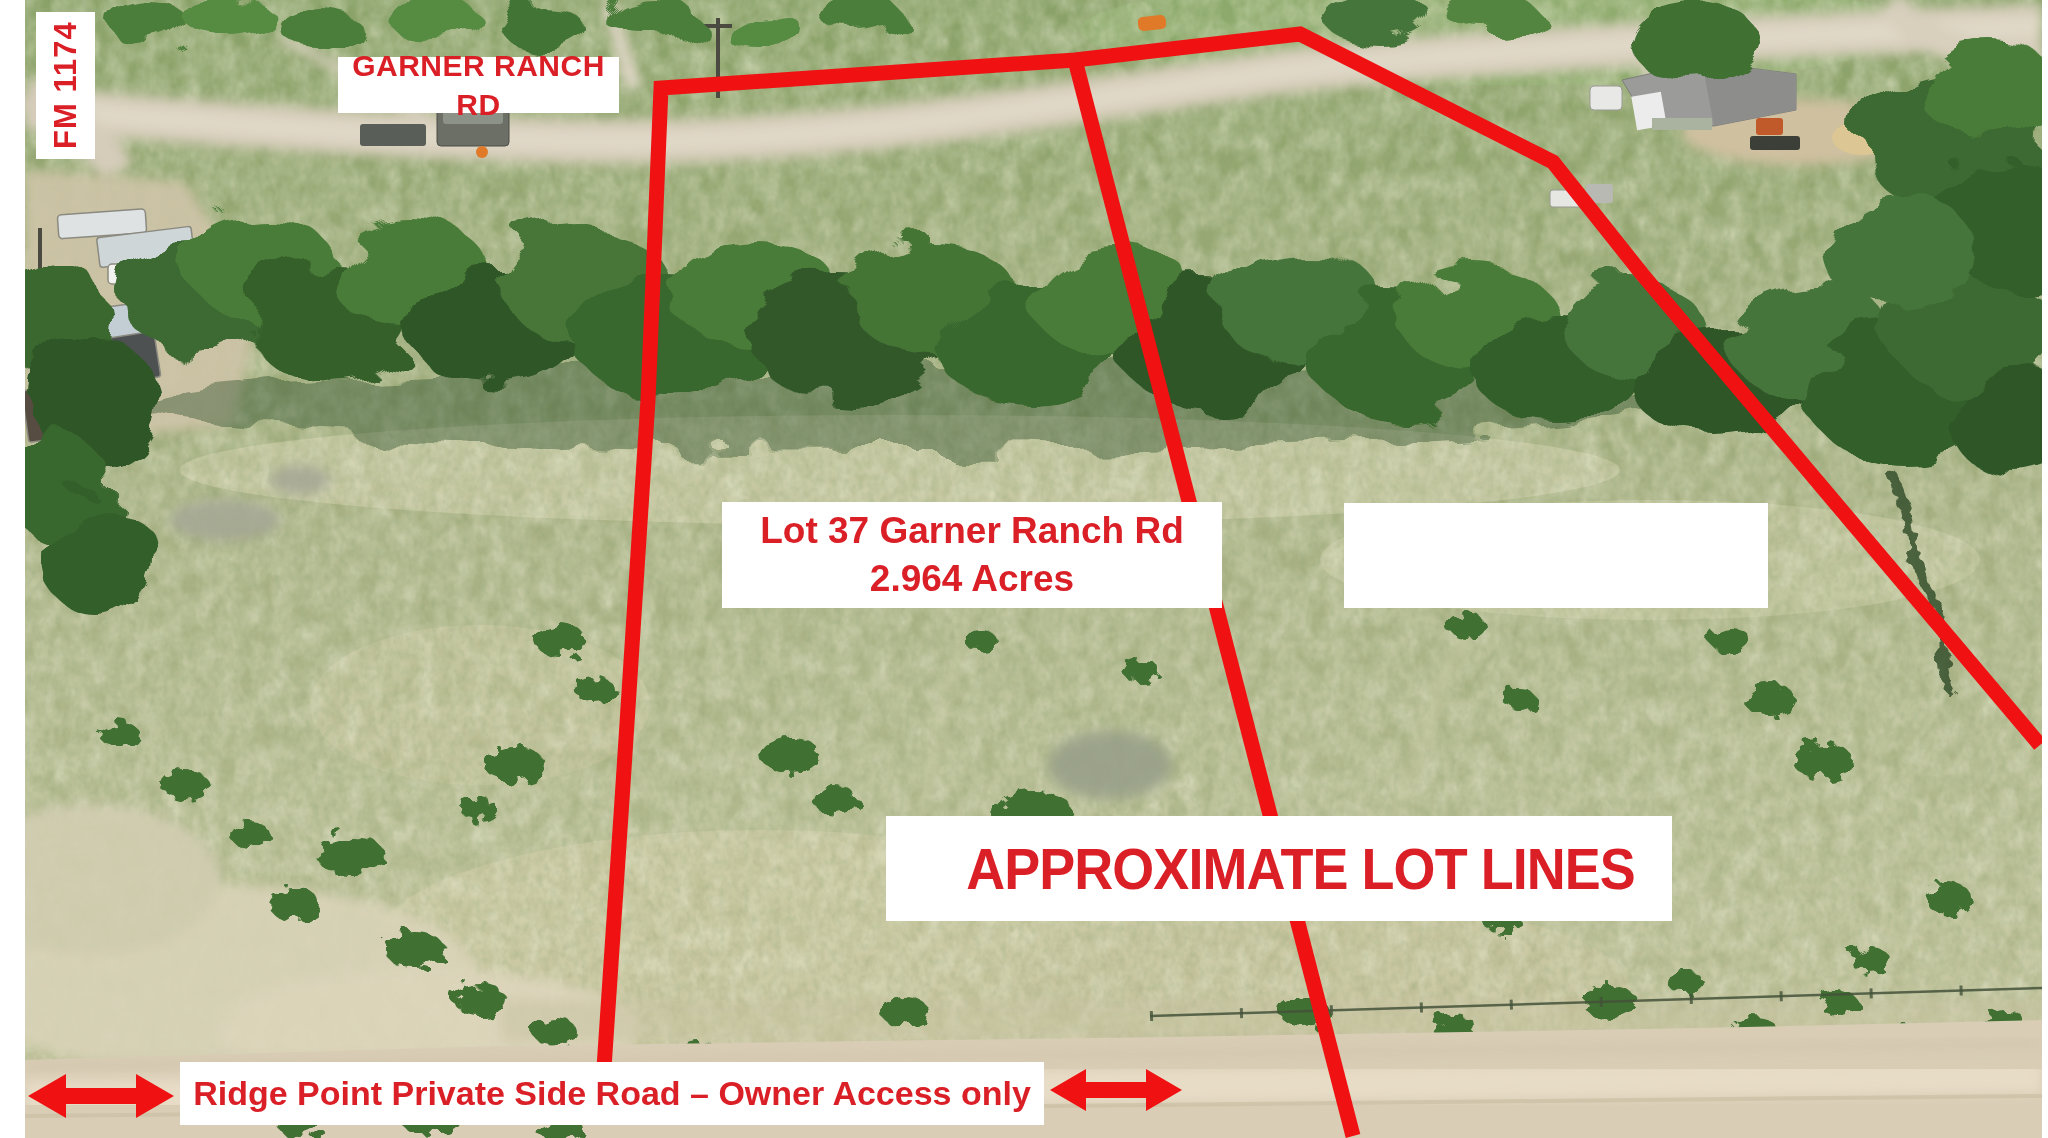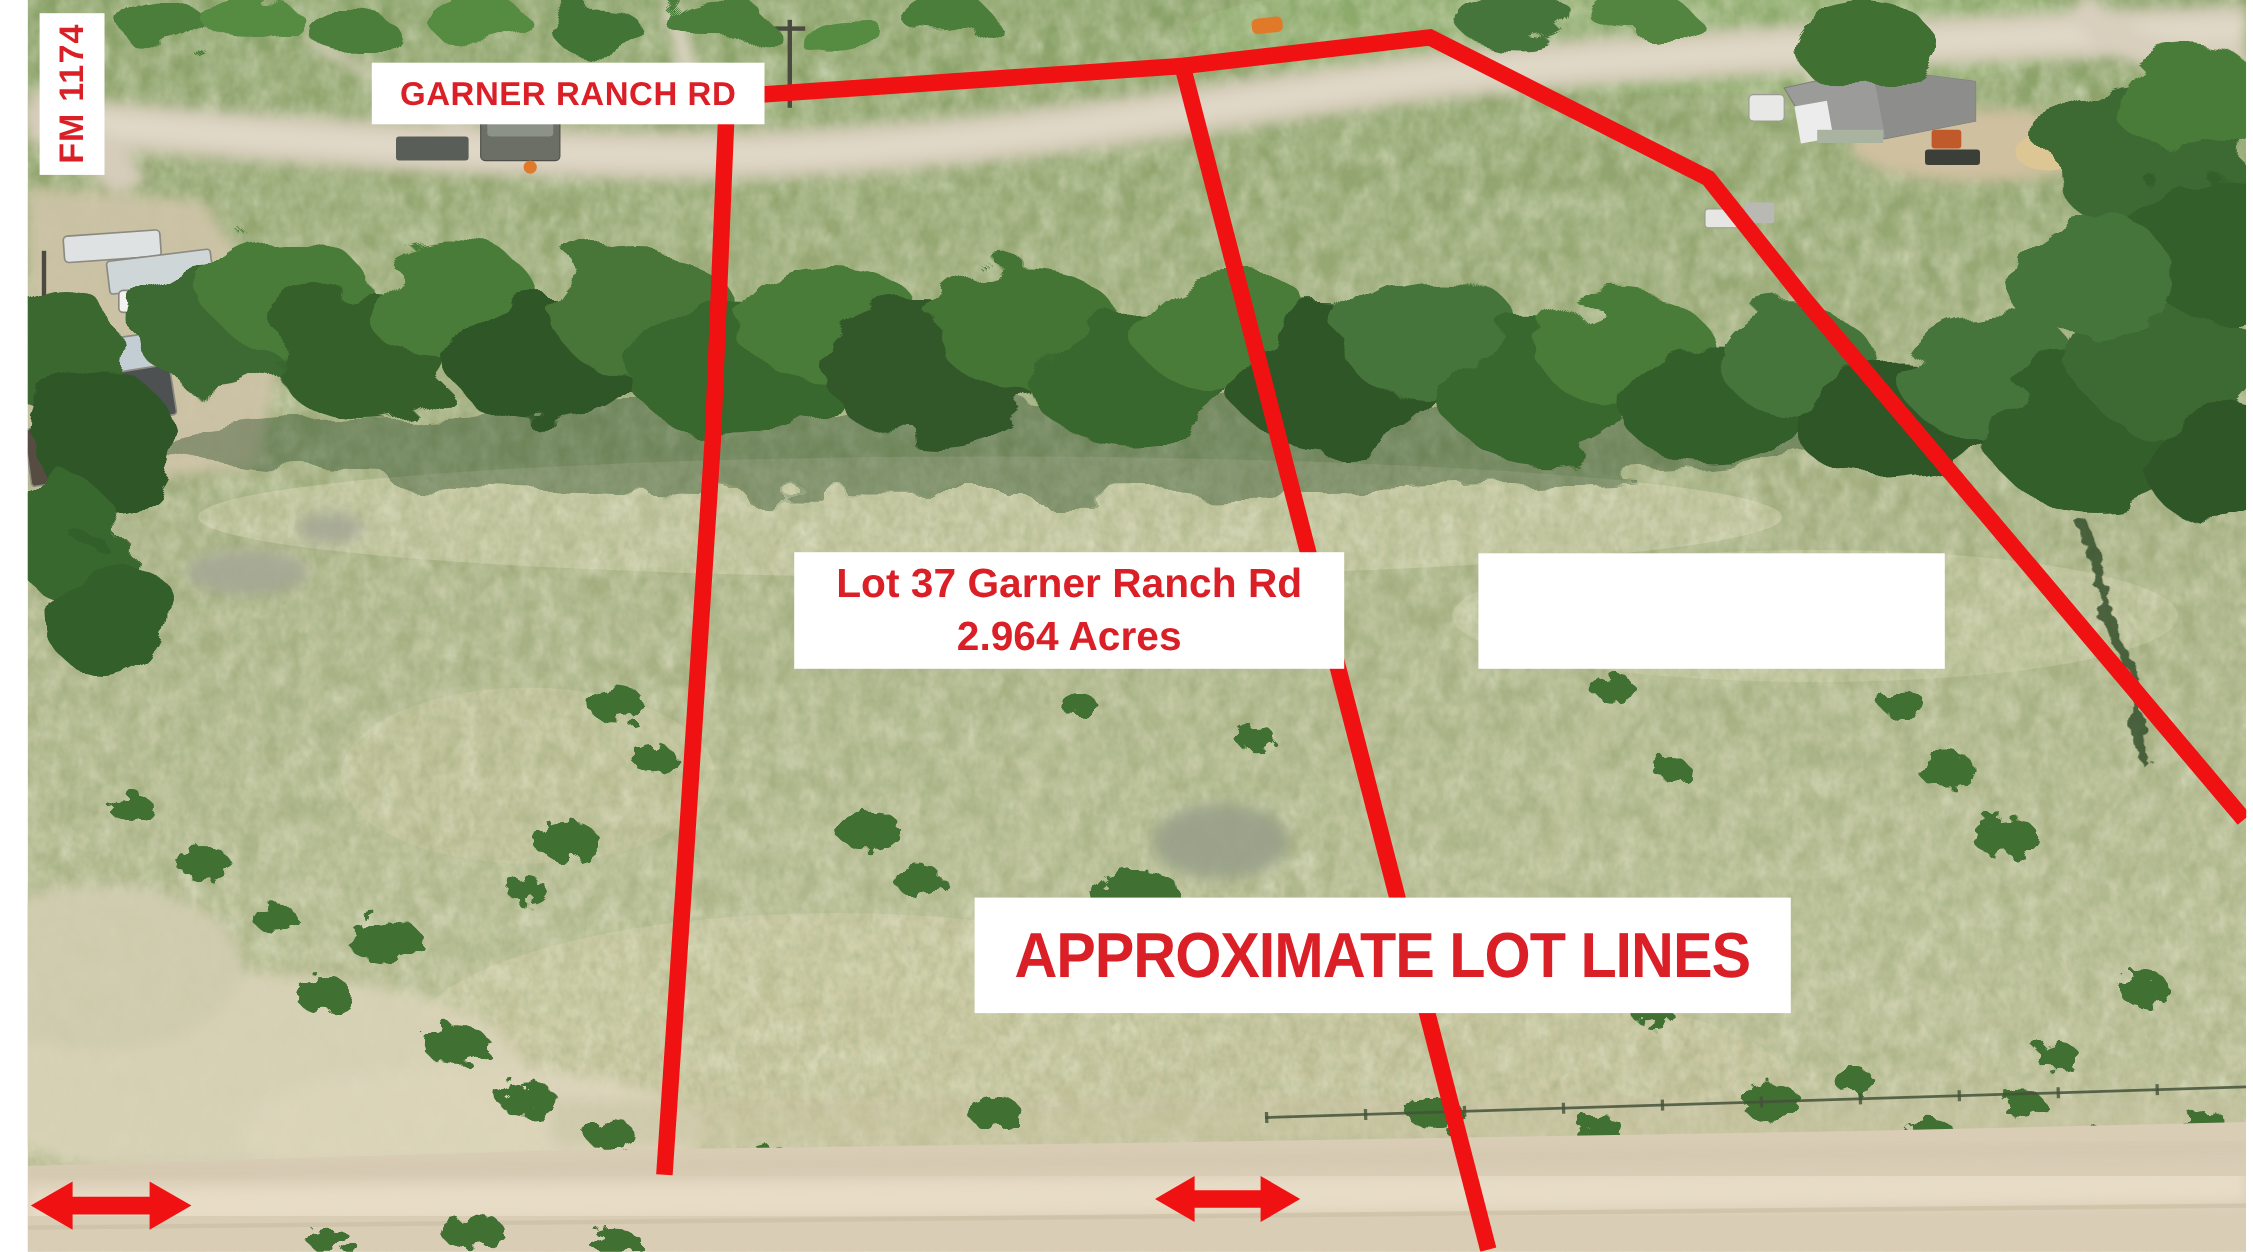--- a/index.html
+++ b/index.html
@@ -23,24 +23,24 @@
     background:var(--label-bg);
     color:var(--text-red);
     font-weight:bold;
     display:flex;align-items:center;justify-content:center;
     text-align:center;
     line-height:1.3;
   }
   .label .stack{width:100%;}
   #fm-label{left:36px;top:12px;width:59px;height:147px;}
   #fm-label span{transform:rotate(-90deg);white-space:nowrap;font-size:31px;letter-spacing:1px;display:block;}
-  #garner-label{left:338px;top:57px;width:357px;height:56px;font-size:30px;letter-spacing:.5px;}
+  #garner-label{left:338px;top:57px;width:281px;height:56px;font-size:30px;letter-spacing:.5px;}
   #lot37-label{left:722px;top:502px;width:500px;height:106px;font-size:37px;}
   #lot36-label{left:1344px;top:503px;width:424px;height:105px;font-size:37px;}
-  #approx-label{left:886px;top:816px;width:742px;height:105px;font-size:58px;letter-spacing:-1px;}
+  #approx-label{left:886px;top:816px;width:742px;height:105px;font-size:58px;letter-spacing:-1px;padding-left:44px;}
   #approx-label span{transform:scaleX(.93);white-space:nowrap;display:block;}
   #ridge-label{left:180px;top:1062px;width:864px;height:63px;font-size:34px;}
 </style>
 </head>
 <body>
 
 <div class="stage">
 
 <svg class="photo-svg" viewBox="0 0 2048 1138">
   <defs>
@@ -279,14 +279,17 @@
 
 <div class="label" id="lot36-label">
   <div class="stack">
   </div>
 </div>
 
 <div class="label" id="approx-label">
   <span>APPROXIMATE LOT LINES</span>
 </div>
 
+<div class="label" id="ridge-label">
+  <span>Ridge Point Private Side Road – Owner Access only</span>
+</div>
 
 </div>
 
 </body></html>

